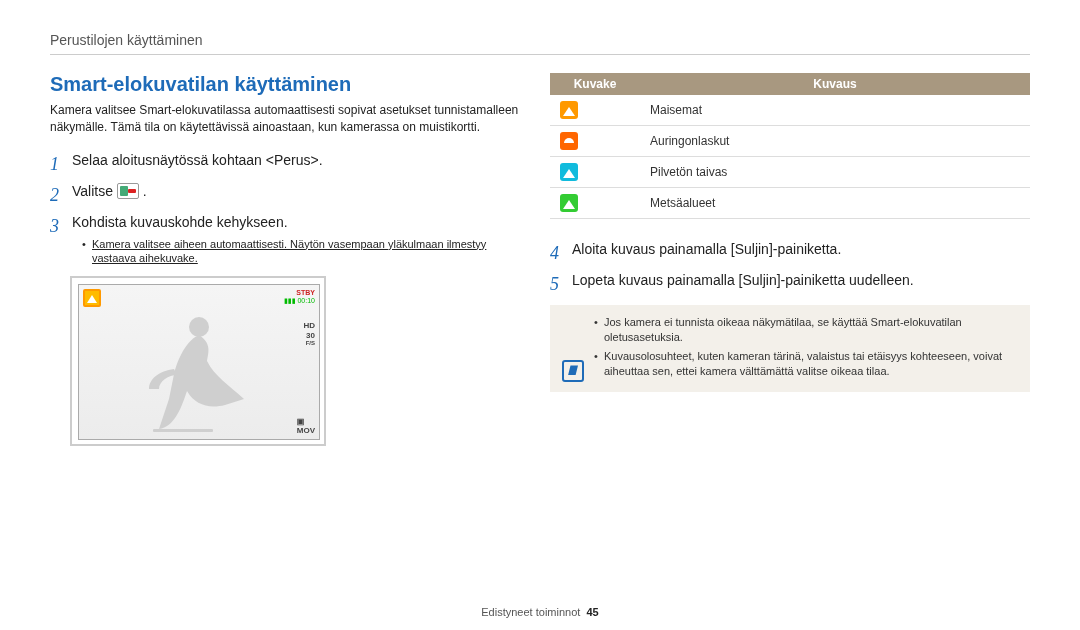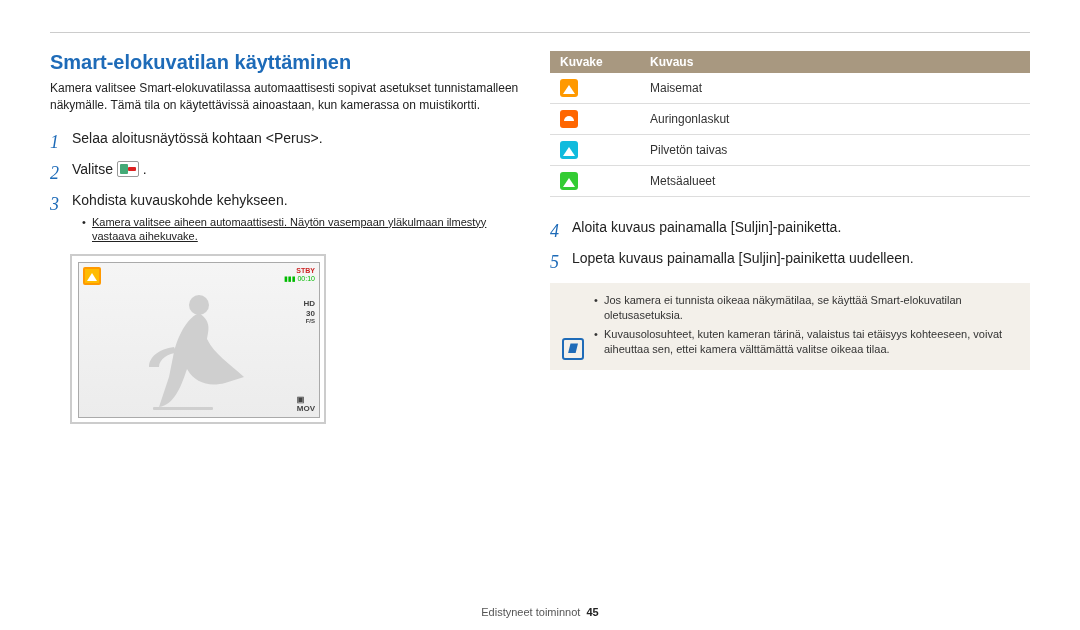--- a/index.html
+++ b/index.html
@@ -208,21 +208,21 @@
   
   table.kuvake {
     width: 100%;
     border-collapse: collapse;
     font-size: 12px;
     margin-bottom: 20px;
   }
   table.kuvake th {
     background: #a89880;
     color: #fff;
-    text-align: left;
+    text-align: center;
     padding: 4px 10px;
     font-weight: 600;
   }
   table.kuvake th:first-child {
     width: 70px;
   }
   table.kuvake td {
     border-bottom: 1px solid #ddd;
     padding: 6px 10px;
     vertical-align: middle;
@@ -325,20 +325,21 @@
   }
   .footer .pg {
     font-weight: 700;
     color: #222;
   }
 </style>
 </head>
 <body>
 
 <div class="page">
+  <div class="header">Perustilojen käyttäminen</div>
   <hr class="hr">
 
   <div class="columns">
 
     <div class="col-left">
       <h2 class="section-title">Smart-elokuvatilan käyttäminen</h2>
       <div class="intro">Kamera valitsee Smart-elokuvatilassa automaattisesti sopivat asetukset tunnistamalleen näkymälle. Tämä tila on käytettävissä ainoastaan, kun kamerassa on muistikortti.</div>
 
       <ol class="steps">
         <li>

